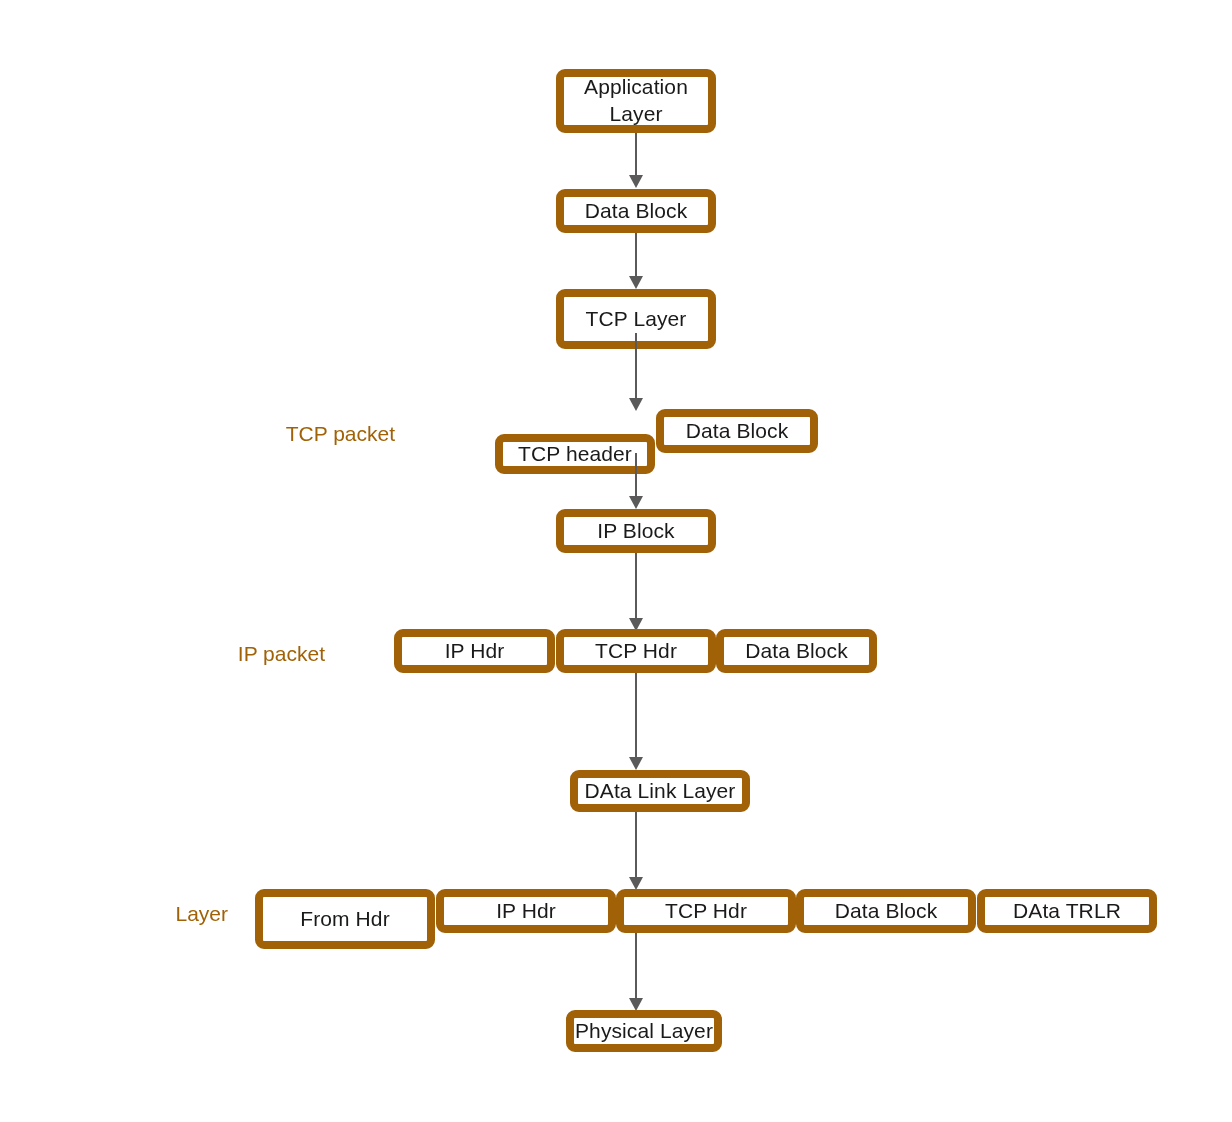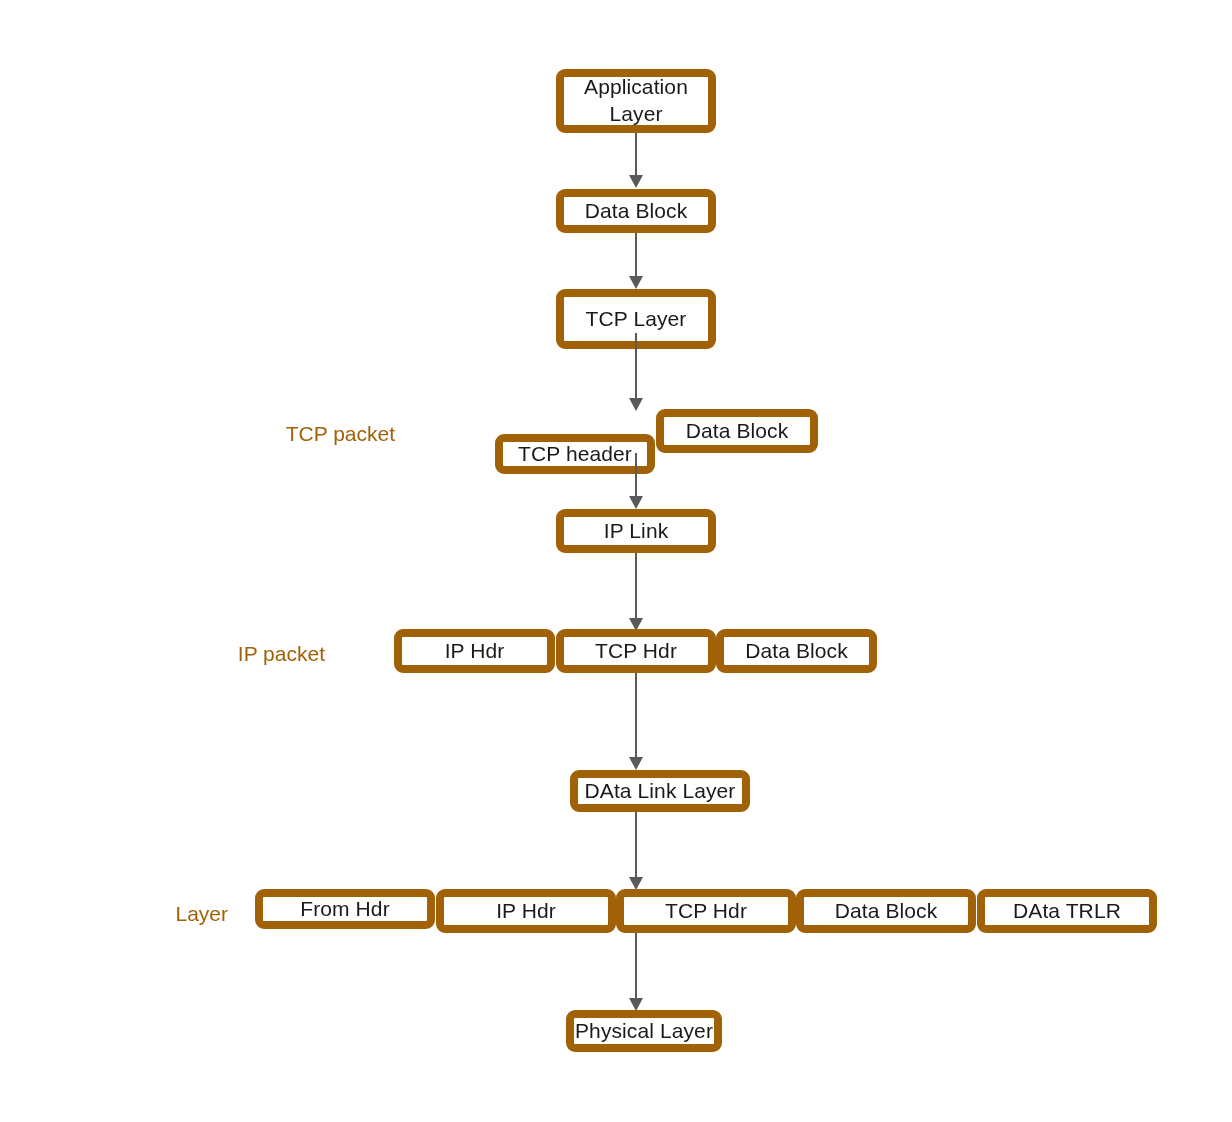--- a/index.html
+++ b/index.html
@@ -96,21 +96,21 @@
   <div class="side-label right-align" style="left:195px; top:411px; width:200px; height:44px;">TCP packet</div>
 
   <div class="node" style="left:495px; top:390px; width:160px; height:40px;margin-top:44px;">TCP header</div>
   <div class="node" style="left:656px; top:409px; width:162px; height:44px;">Data Block</div>
 
   <div class="arrow" style="left:628px; top:453px; height:56px;">
     <div class="shaft" style="height:43px;"></div>
     <div class="head" style="top:43px;"></div>
   </div>
 
-  <div class="node" style="left:556px; top:509px; width:160px; height:44px;">IP Link</div>
+  <div class="node" style="left:556px; top:509px; width:160px; height:44px;">IP Block</div>
 
   <div class="arrow" style="left:628px; top:553px; height:78px;">
     <div class="shaft" style="height:65px;"></div>
     <div class="head" style="top:65px;"></div>
   </div>
 
   <div class="side-label right-align" style="left:125px; top:631px; width:200px; height:44px;">IP packet</div>
 
   <div class="node" style="left:394px; top:629px; width:161px; height:44px;">IP Hdr</div>
   <div class="node" style="left:556px; top:629px; width:160px; height:44px;">TCP Hdr</div>
@@ -123,21 +123,21 @@
 
   <div class="node" style="left:536px; top:770px; width:180px; height:42px;margin-left:34px;">DAta Link Layer</div>
 
   <div class="arrow" style="left:628px; top:812px; height:78px;">
     <div class="shaft" style="height:65px;"></div>
     <div class="head" style="top:65px;"></div>
   </div>
 
   <div class="side-label right-align" style="left:68px; top:891px; width:160px; height:44px;">Layer</div>
 
-  <div class="node" style="left:255px; top:889px; width:180px; height:40px;">From Hdr</div>
+  <div class="node" style="left:255px; top:889px; width:180px; height:60px;">From Hdr</div>
   <div class="node" style="left:436px; top:889px; width:180px; height:44px;">IP Hdr</div>
   <div class="node" style="left:616px; top:889px; width:180px; height:44px;">TCP Hdr</div>
   <div class="node" style="left:796px; top:889px; width:180px; height:44px;">Data Block</div>
   <div class="node" style="left:977px; top:889px; width:180px; height:44px;">DAta TRLR</div>
 
   <div class="arrow" style="left:628px; top:933px; height:78px;">
     <div class="shaft" style="height:65px;"></div>
     <div class="head" style="top:65px;"></div>
   </div>
 

